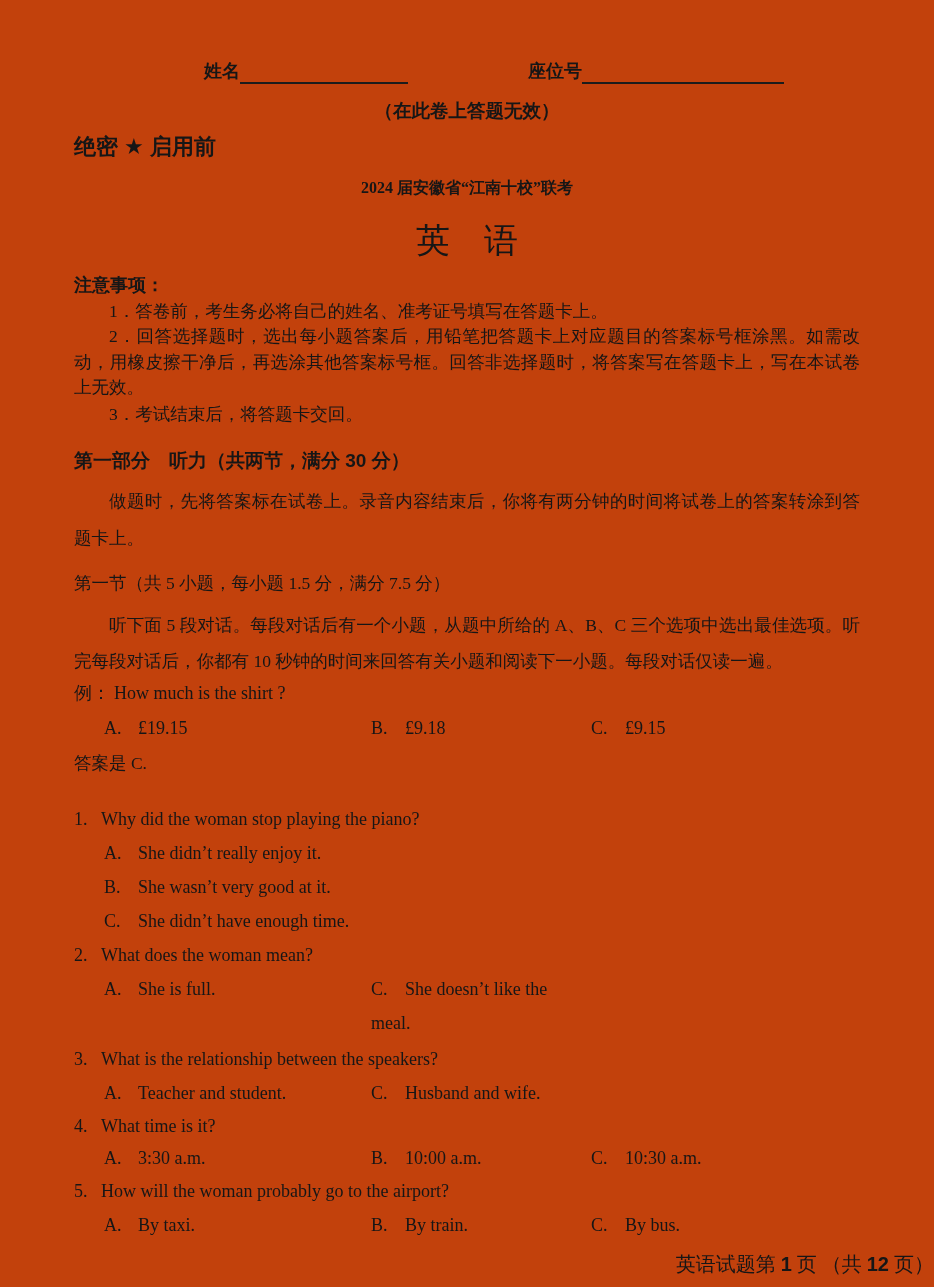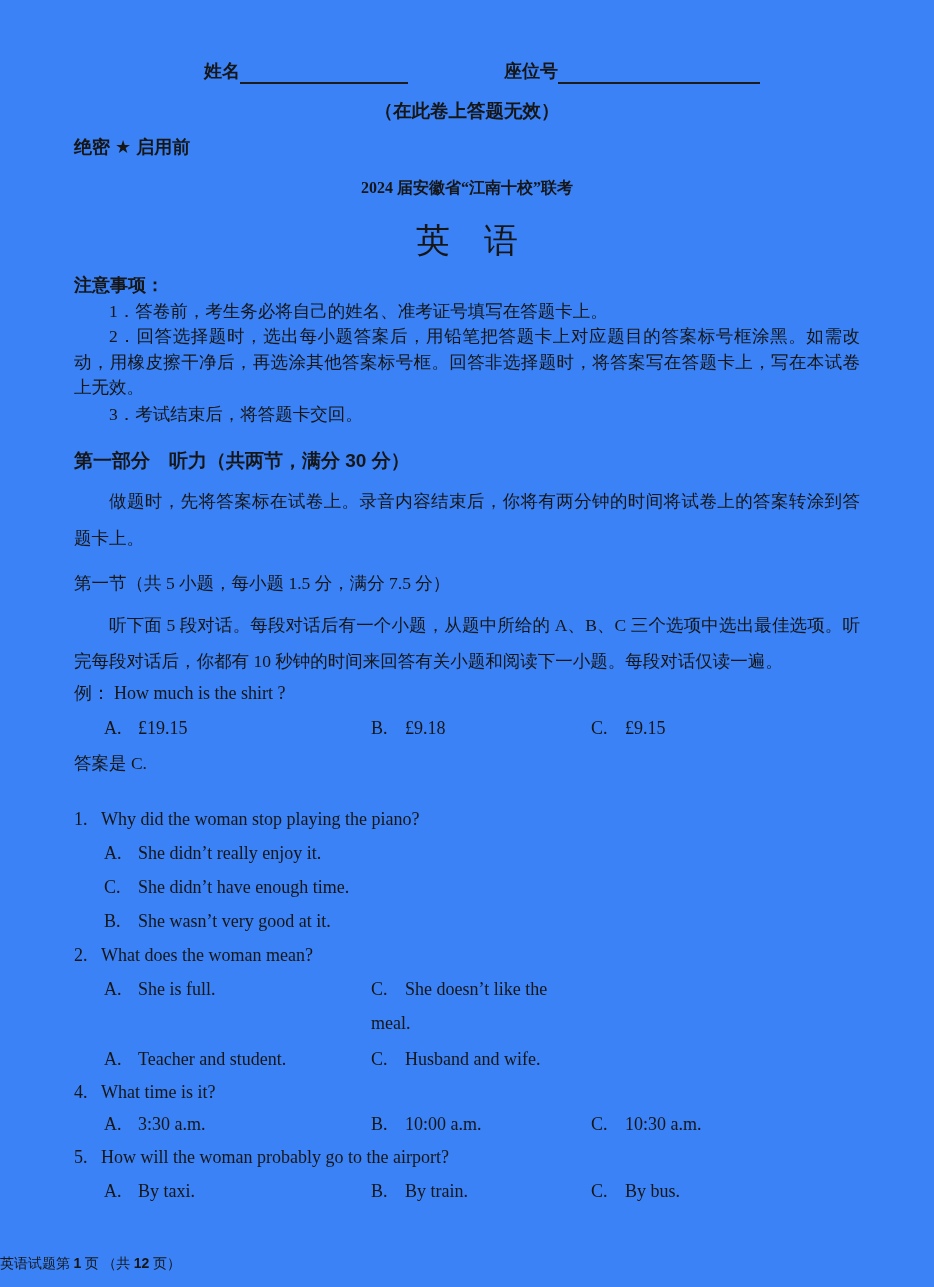--- a/index.html
+++ b/index.html
@@ -2,21 +2,21 @@
 <html><head>
 <meta charset="utf-8">
 <style>
   html, body { margin: 0; padding: 0; background: #ffffff; }
   .page {
     position: relative;
     width: 934px;
     height: 1287px;
     box-sizing: border-box;
     padding: 0 74px;
-    background: #3b82f6;
+    background: #c2410c;
     color: #161616;
     font-family: "Liberation Serif", "DejaVu Serif", serif;
     font-size: 17.5px;
     overflow: hidden;
   }
   .hei { font-family: "Liberation Sans", "DejaVu Sans", sans-serif; font-weight: bold; }
 
   
   .fields-row {
     display: flex;
@@ -24,25 +24,25 @@
     margin: 58px 0 0 130px;
     font-size: 18px;
     line-height: 26px;
   }
   .fill-line {
     display: inline-block;
     width: 168px;
     height: 1.05em;
     border-bottom: 2px solid #1c1c1c;
   }
-  .seat-label { margin-left: 96px; }
+  .seat-label { margin-left: 120px; }
   .seat-line { width: 202px; }
 
   .invalid-note { margin-top: 14px; text-align: center; font-size: 18.5px; line-height: 26px; }
-  .classification { margin-top: 10px; font-size: 18px; line-height: 26px; }
+  .classification { margin-top: 10px; font-size: 22px; line-height: 26px; }
 
   .exam-title { margin: 12px 0 0; text-align: center; font-size: 16px; line-height: 32px; font-weight: bold; }
   .subject-title { margin: 18px 0 0; text-align: center; font-size: 34px; line-height: 38px; font-weight: normal; }
 
   .notice-heading { margin-top: 12px; font-size: 18px; line-height: 26px; }
 
   .para { margin: 0; text-align: justify; }
   .indent { text-indent: 2em; }
   .notice-item-1 { line-height: 26px; }
   .notice-item-2 { line-height: 25.5px; }
@@ -73,22 +73,22 @@
   .question.tight .line { line-height: 32px; }
   .q-num { display: inline-block; width: 27px; }
   .q-opt-stacked { margin-left: 30px; }
   .opt-label { display: inline-block; width: 34px; }
   .question .opt-grid { line-height: 34px; }
   .question.tight .opt-grid { line-height: 32px; }
 
   .footer {
     position: absolute;
     left: 0; right: 0; bottom: 12px;
-    text-align: left;
-    font-size: 14px;
+    text-align: right;
+    font-size: 20px;
     line-height: 22px;
   }
   .footer .num { font-weight: bold; font-family: "Liberation Sans", "DejaVu Sans", sans-serif; }
 </style>
 </head>
 <body>
 
 <div class="page">
 
   <div class="fields-row">
@@ -125,35 +125,38 @@
     <span><span class="opt-label">B.</span><span>£9.18</span></span>
     <span><span class="opt-label">C.</span><span>£9.15</span></span>
   </div>
   <div class="answer-line">答案是 C.</div>
 
   <div class="question q1">
     <div class="line">
       <span class="q-num">1.</span><span>Why did the woman stop playing the piano?</span>
     </div>
     <div class="line q-opt-stacked"><span class="opt-label">A.</span><span>She didn’t really enjoy it.</span></div>
+    <div class="line q-opt-stacked"><span class="opt-label">B.</span><span>She wasn’t very good at it.</span></div>
     <div class="line q-opt-stacked"><span class="opt-label">C.</span><span>She didn’t have enough time.</span></div>
-    <div class="line q-opt-stacked"><span class="opt-label">B.</span><span>She wasn’t very good at it.</span></div>
   </div>
 
   <div class="question">
     <div class="line">
       <span class="q-num">2.</span><span>What does the woman mean?</span>
     </div>
     <div class="opt-grid">
       <span><span class="opt-label">A.</span><span>She is full.</span></span>
       <span><span class="opt-label">C.</span><span>She doesn’t like the meal.</span></span>
     </div>
   </div>
 
   <div class="question q3">
+    <div class="line">
+      <span class="q-num">3.</span><span>What is the relationship between the speakers?</span>
+    </div>
     <div class="opt-grid">
       <span><span class="opt-label">A.</span><span>Teacher and student.</span></span>
       <span><span class="opt-label">C.</span><span>Husband and wife.</span></span>
     </div>
   </div>
 
   <div class="question tight">
     <div class="line">
       <span class="q-num">4.</span><span>What time is it?</span>
     </div>

